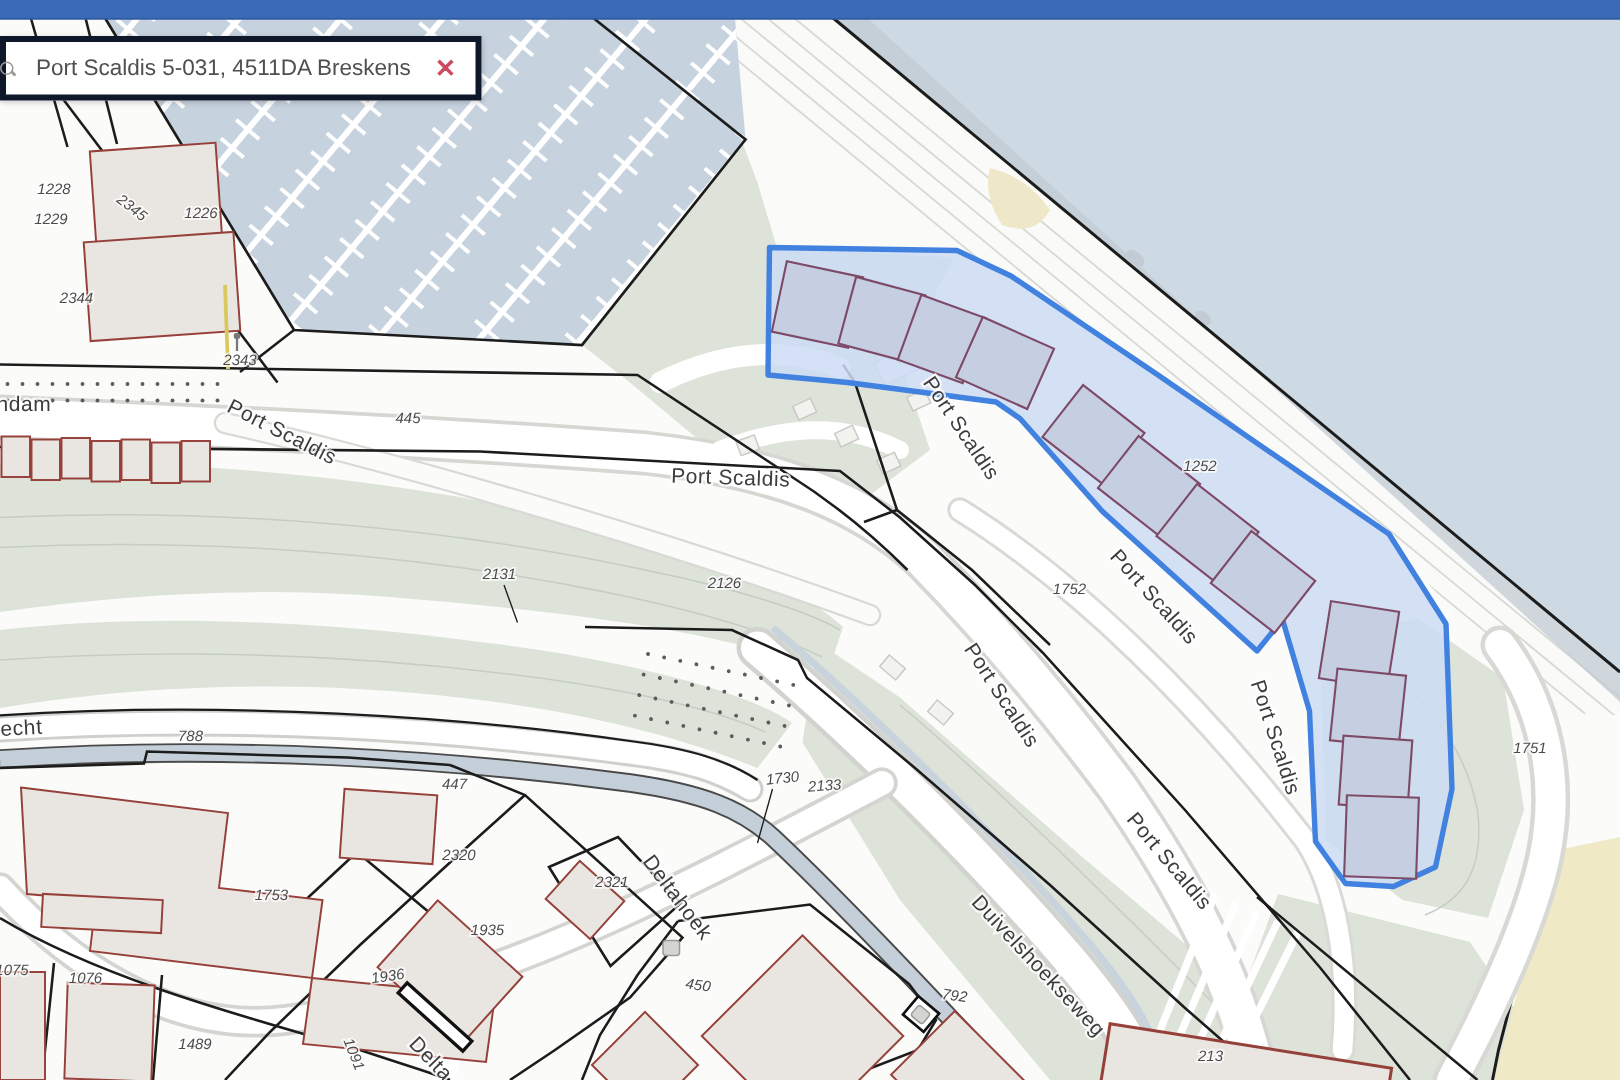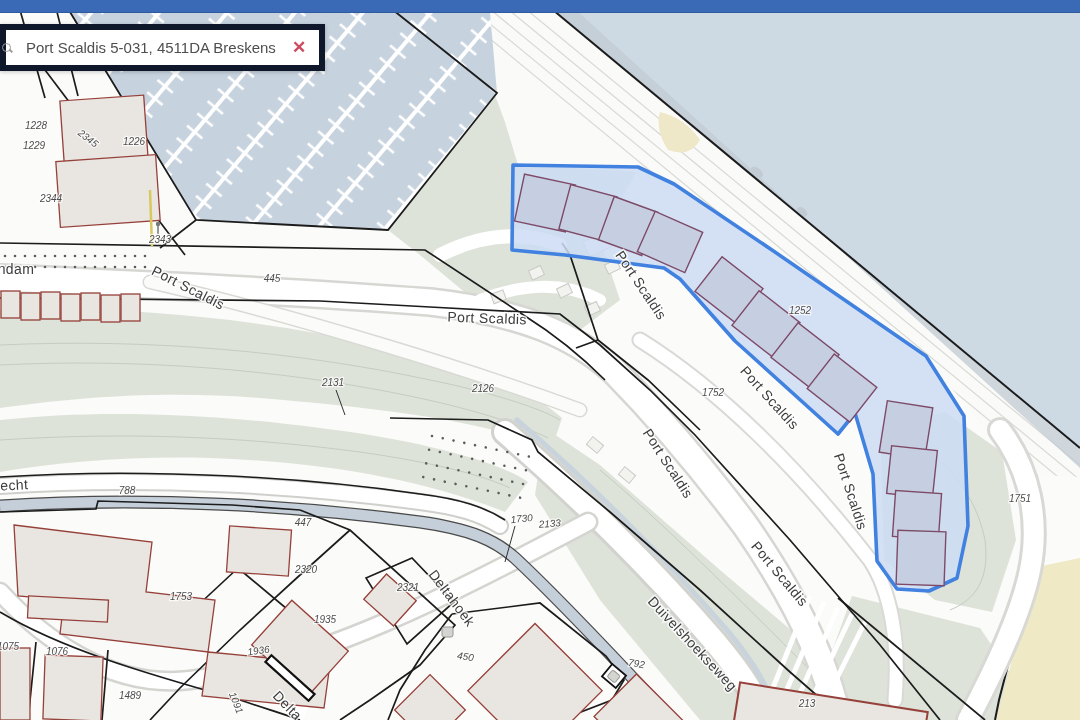--- a/index.html
+++ b/index.html
@@ -1,21 +1,21 @@
 <!DOCTYPE html>
 <html><head>
 <meta charset="utf-8">
 <style>
   html,body{margin:0;padding:0;background:#e8e8e8;}
   .stage{position:relative;width:1080px;height:720px;overflow:hidden;
          background:#fbfbf9;font-family:"Liberation Sans",sans-serif;}
   .topbar{position:absolute;left:0;top:0;width:1080px;height:12px;
           background:#3a69b5;border-bottom:1px solid #2f5aa0;z-index:30;}
   .searchbox{position:absolute;left:0;top:24px;width:313px;height:35px;background:#fff;
-             border:6px solid #0f172a;box-shadow:0 1px 4px rgba(0,0,0,.22);
+             border:4px solid #0f172a;box-shadow:0 1px 4px rgba(0,0,0,.22);
              display:flex;align-items:center;z-index:31;}
   .search-icon{position:relative;width:10px;height:10px;margin-left:-4px;flex:0 0 auto;}
   .search-icon::before{content:"";position:absolute;left:0;top:0;width:7px;height:7px;
              border:1.6px solid #9a9a9a;border-radius:50%;}
   .search-icon::after{content:"";position:absolute;left:7px;top:7px;width:4px;height:1.6px;
              background:#9a9a9a;transform:rotate(45deg);}
   .searchbox input{flex:1;border:none;outline:none;font:15px "Liberation Sans",sans-serif;
              color:#4f4f4f;margin-left:12px;background:transparent;}
   .close-btn{flex:0 0 auto;width:40px;text-align:center;font-size:17px;font-weight:bold;
              color:#ce4a60;cursor:pointer;user-select:none;}

